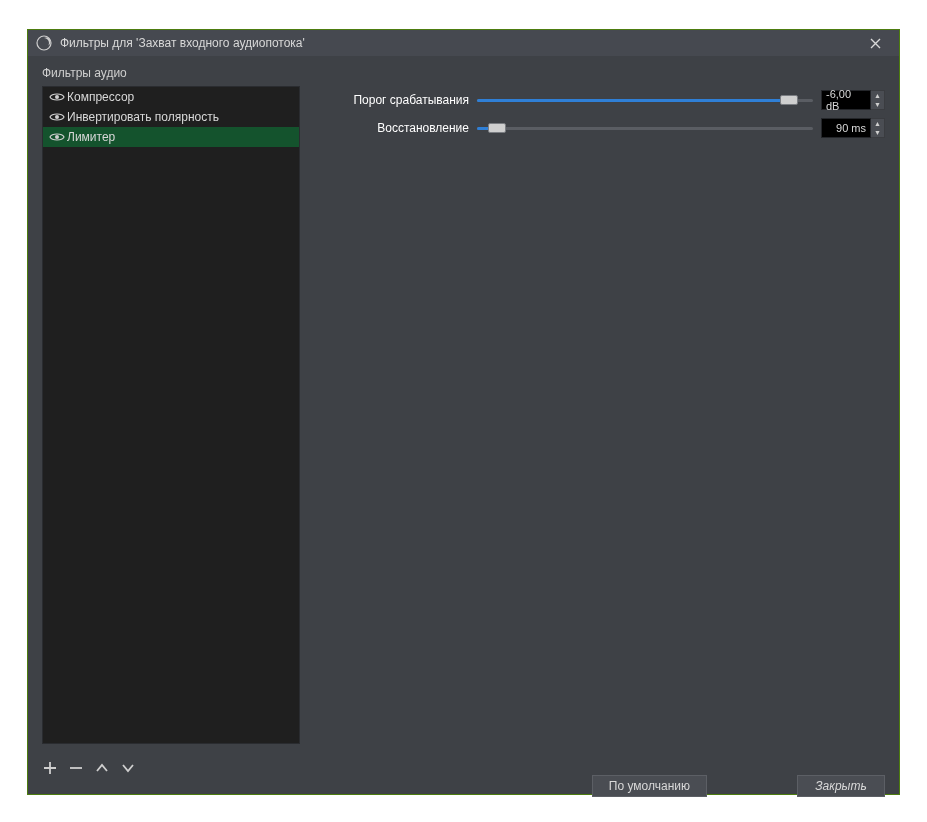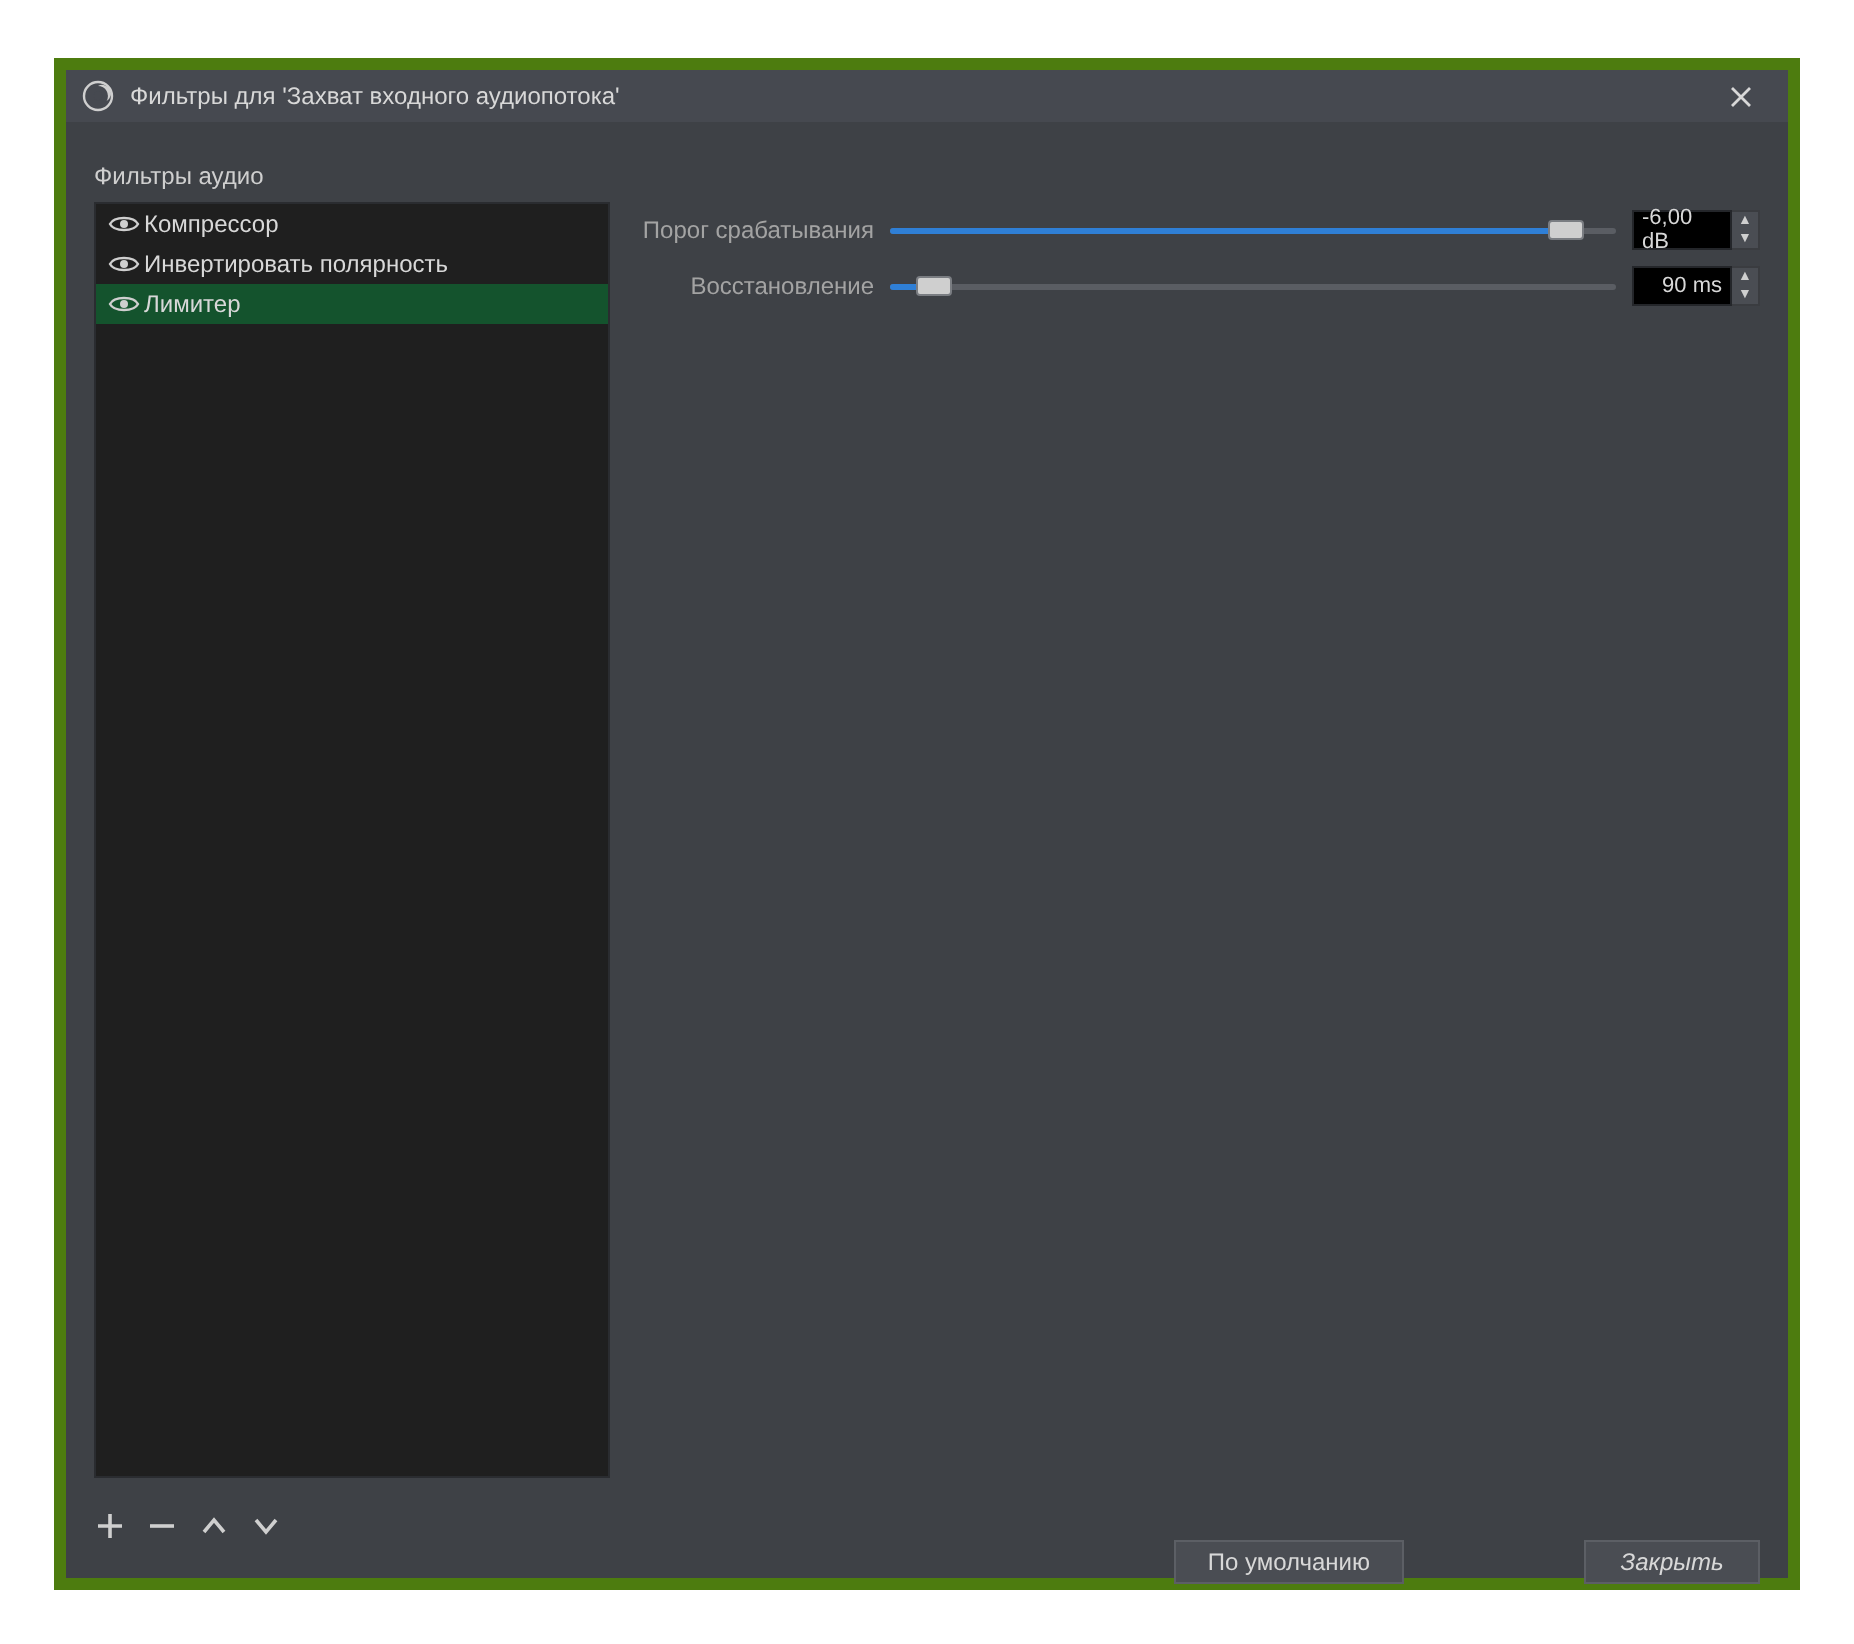--- a/index.html
+++ b/index.html
@@ -6,24 +6,23 @@
   html, body { width: 927px; height: 822px; overflow: hidden; font-family: "Segoe UI", Arial, sans-serif; }
   body { background: #ffffff; }
 
   .window {
     position: absolute;
     left: 27px;
     top: 29px;
     width: 873px;
     height: 766px;
     background: #3e4146;
-    border: 6px solid #4d7c0f;
+    border: 1px solid #4d7c0f;
     display: flex;
     flex-direction: column;
-    gap: 10px;
   }
 
   
   .titlebar {
     height: 26px;
     background: #464950;
     display: flex;
     align-items: center;
     padding: 0 6px 0 8px;
     color: #d8d8d8;
@@ -97,21 +96,22 @@
 
   .prop-row {
     display: flex;
     align-items: center;
     height: 28px;
     gap: 8px;
   }
   .prop-label {
     width: 118px;
     text-align: right;
-    color: #a3a3a3;
+    color: #ffffff;
+    margin-left: 37px;
   }
   .slider {
     flex: 1;
     height: 16px;
     position: relative;
     display: flex;
     align-items: center;
   }
   .slider .track {
     position: absolute;

